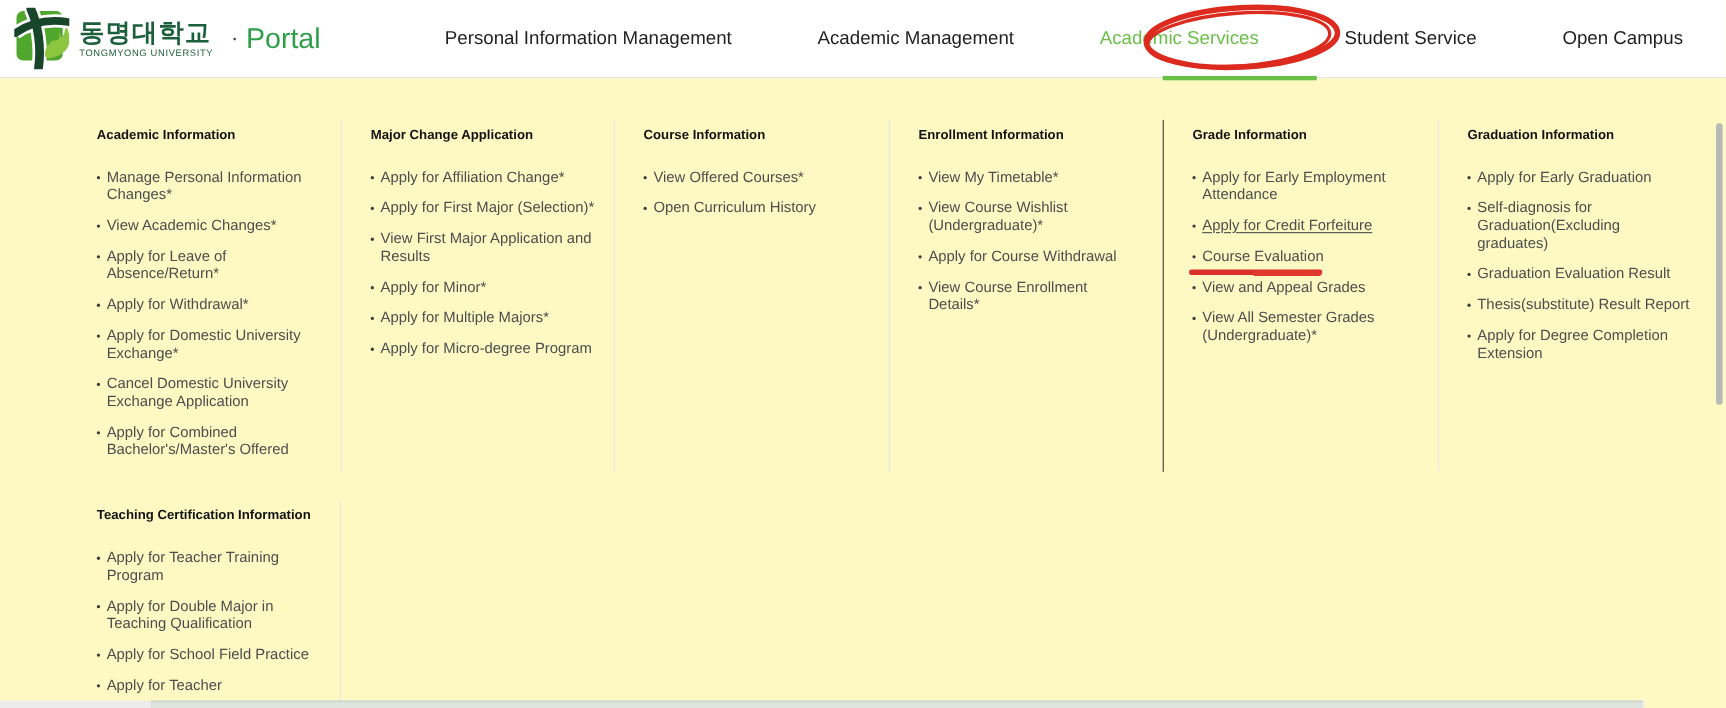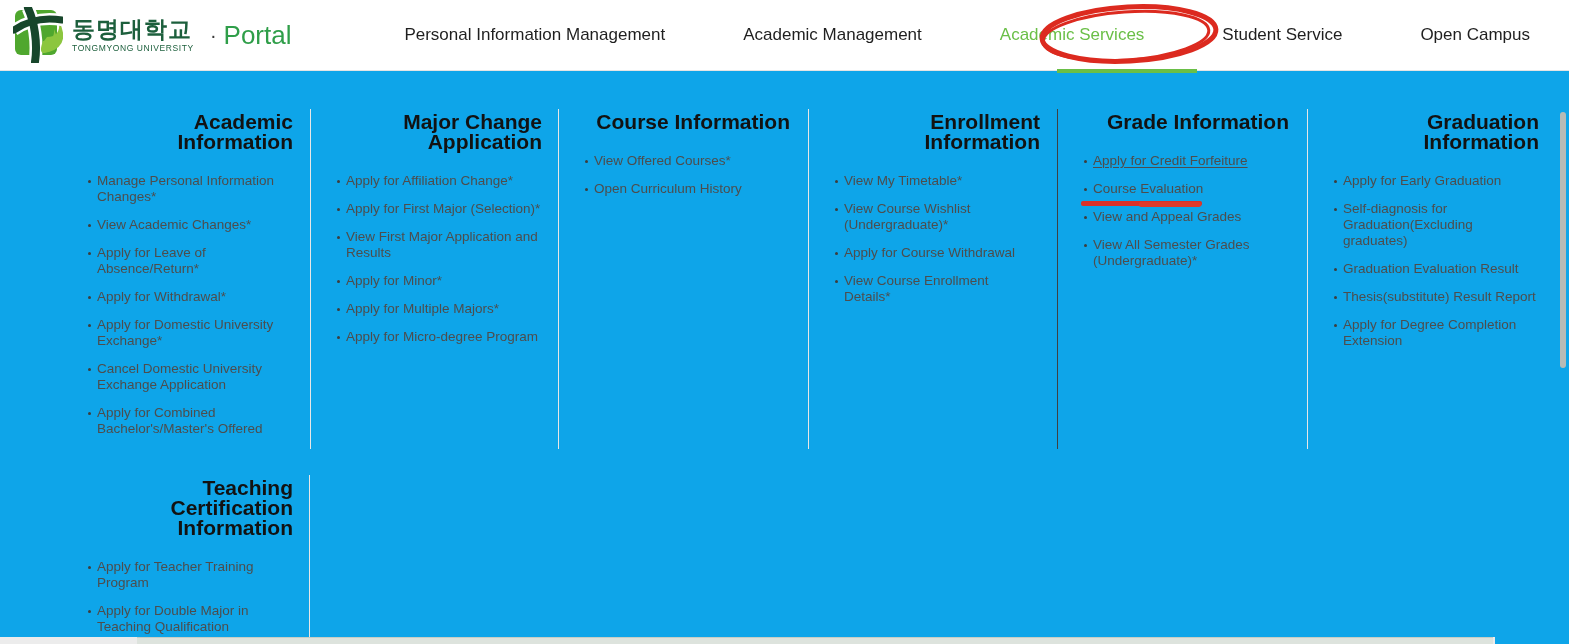--- a/index.html
+++ b/index.html
@@ -1,18 +1,18 @@
 <!DOCTYPE html>
 <html><head>
 <meta charset="utf-8">
 <style>
   * { margin:0; padding:0; box-sizing:border-box; }
   html,body { background:#fff; }
   body { font-family:"Liberation Sans","DejaVu Sans",sans-serif; color:#1a1a1a; }
-  .viewport { position:relative; width:1569px; height:644px; background:#0ea5e9; overflow:hidden; }
+  .viewport { position:relative; width:1569px; height:644px; background:#fef9c3; overflow:hidden; }
 
   
   .header { position:relative; height:71px; border-bottom:1px solid #e4e4e4; background:#fff; }
   .brand { position:absolute; left:13px; top:7px; display:flex; align-items:center; }
   .brand-mark { width:50px; height:56px; margin-right:9px; }
   .brand-text { display:flex; flex-direction:column; line-height:1; }
   .brand-kr { font-size:23px; font-weight:bold; color:#1c5f3c; letter-spacing:1px; }
   .brand-en { font-size:8.5px; font-weight:normal; color:#1c5f3c; letter-spacing:0.6px; margin-top:3px; }
   .brand-portal { margin-left:16px; font-size:26px; color:#2f9e49; display:flex; align-items:center; }
   .brand-portal .dot { color:#3a3a3a; font-size:20px; margin-right:7px; }
@@ -30,21 +30,21 @@
   .row1 .col { min-height:296px; }
   .col-1 { width:248px; }
   .col-2 { width:248px; border-left:1px solid #e7e7e7; }
   .col-3 { width:250px; border-left:1px solid #e7e7e7; }
   .col-4 { width:249px; border-left:1px solid #e7e7e7; }
   .col-5 { width:250px; border-left:1px solid #404040; }
   .col-6 { width:240px; border-left:1px solid #e7e7e7; }
   .row2 { margin-top:26px; }
   .row2 .col-1 { border-right:1px solid #e7e7e7; min-height:182px; }
 
-  .col h3 { font-size:21px; line-height:20px; font-weight:bold; color:#121212; margin-bottom:21px; max-width:205px;text-align:right; }
+  .col h3 { font-size:12px; line-height:20px; font-weight:bold; color:#121212; margin-bottom:21px; max-width:205px; }
   .col ul { list-style:none; max-width:202px; }
   .col-2 ul { max-width:208px; }
   .col li { position:relative; padding-left:9px; font-size:13.5px; line-height:16px; color:#4d4d4d; margin-bottom:12px; cursor:pointer; }
   .col li::before { content:""; position:absolute; left:0; top:7px; width:3px; height:3px; border-radius:50%; background:#3d3d3d; }
   .lnk-underline { text-decoration:underline; text-underline-offset:2px; }
   .red-mark { position:absolute; left:-3px; bottom:-9px; width:121px; height:5px; background:#dc3128; border-radius:2px; }
   .red-mark::after { content:""; position:absolute; left:58px; top:1px; width:62px; height:5px; background:#df3a2b; border-radius:2px; }
 
   
   .v-scroll { position:absolute; right:3px; top:112px; width:6px; height:256px; background:#b7bbb7; border-radius:3px; }
@@ -135,20 +135,21 @@
           <li><span>View My Timetable*</span></li>
           <li><span>View Course Wishlist (Undergraduate)*</span></li>
           <li><span>Apply for Course Withdrawal</span></li>
           <li><span>View Course Enrollment Details*</span></li>
         </ul>
       </div>
 
       <div class="col col-5">
         <h3>Grade Information</h3>
         <ul>
+          <li><span>Apply for Early Employment Attendance</span></li>
           <li><span class="lnk-underline">Apply for Credit Forfeiture</span></li>
           <li><span>Course Evaluation</span><span class="red-mark"></span></li>
           <li><span>View and Appeal Grades</span></li>
           <li><span>View All Semester Grades (Undergraduate)*</span></li>
         </ul>
       </div>
 
       <div class="col col-6">
         <h3>Graduation Information</h3>
         <ul>

